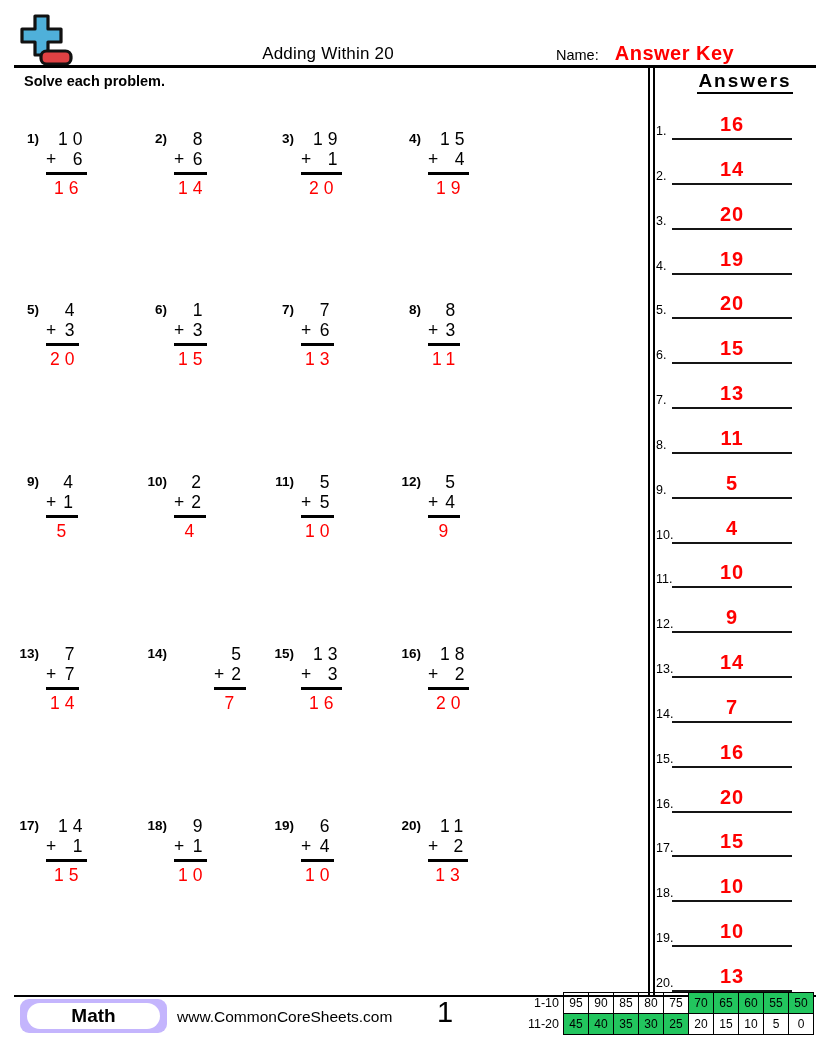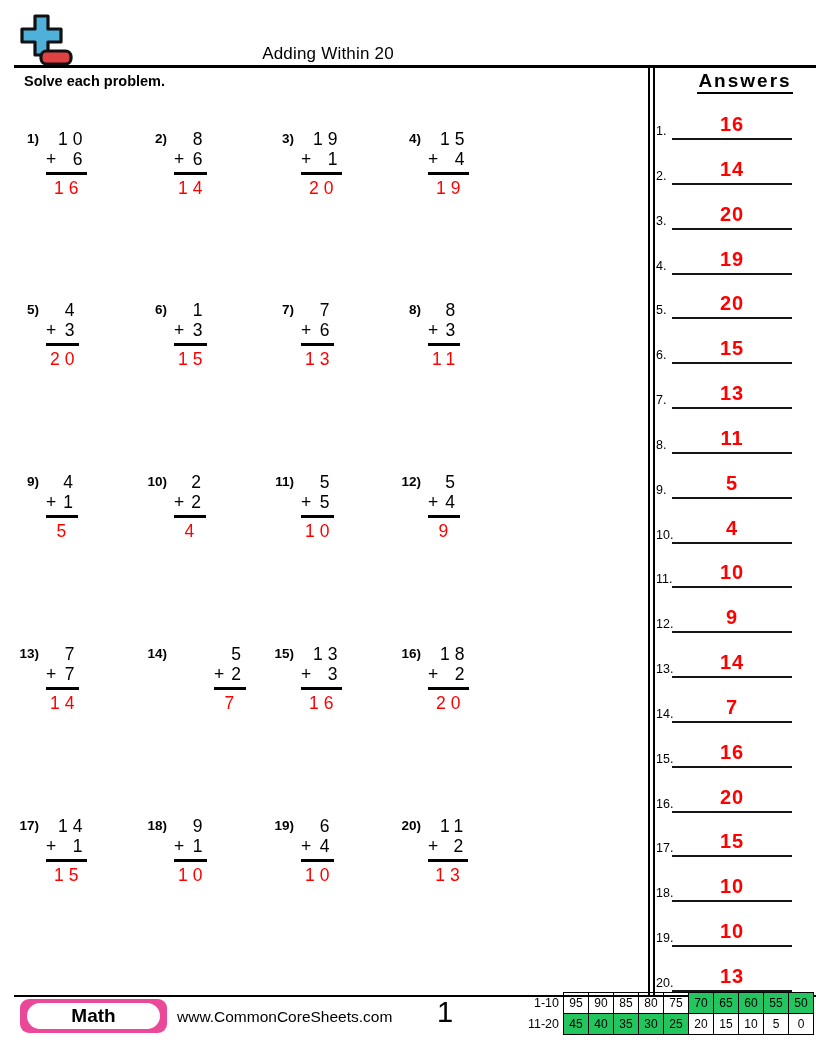--- a/index.html
+++ b/index.html
@@ -39,21 +39,21 @@
   .answers-title span { font-size:19px; font-weight:bold; letter-spacing:2px;
                         border-bottom:2.5px solid #000; padding:0 1px 1px 1px; }
   .ans-row { position:absolute; left:654px; width:140px; height:32px; }
   .ans-num { position:absolute; left:2px; bottom:2px; font-size:12.5px; }
   .ans-line { position:absolute; left:18px; right:2px; bottom:0; border-bottom:2px solid #151515; }
   .ans-val { position:absolute; left:18px; right:2px; bottom:4px; text-align:center;
              font-size:20px; font-weight:bold; letter-spacing:1px; }
 
   
   .footer-rule { position:absolute; left:14px; top:995px; width:802px; height:2px; background:#000; }
-  .subject-box { position:absolute; left:20px; top:999px; width:147px; height:34px; background:#ec4899;
+  .subject-box { position:absolute; left:20px; top:999px; width:147px; height:34px; background:#c4b5fd;
                  border-radius:9px; display:flex; align-items:center; justify-content:center; }
   .subject-pill { width:133px; height:26px; background:#fff; border-radius:13px;
                   display:flex; align-items:center; justify-content:center;
                   font-weight:bold; font-size:19px; }
   .site { position:absolute; left:177px; top:1008px; font-size:15.5px; }
   .page-num { position:absolute; left:400px; top:996px; width:90px; text-align:center; font-size:29px; }
   .score-table { position:absolute; right:2px; top:992px; }
   .score-row { display:flex; }
   .score-row + .score-row { margin-top:-1px; }
   .score-label { width:40px; text-align:right; padding-right:5px; font-size:12.5px;
@@ -69,20 +69,24 @@
 
 <div class="page">
 
   <svg class="logo" width="62" height="56" viewBox="0 0 62 56">
     <path d="M19,4 h13 v13 h13 v13 h-13 v13 h-13 v-13 H6 V17 h13 z" fill="#4fb0da" stroke="#111" stroke-width="3.2" stroke-linejoin="round"></path>
     <rect x="25" y="39" width="30" height="13" rx="5.5" fill="#e04143" stroke="#111" stroke-width="3.2"></rect>
   </svg>
 
   <div class="title">Adding Within 20</div>
 
+  <div class="name-row">
+    <span class="name-label">Name:</span>
+    <span class="answer-key red">Answer Key</span>
+  </div>
 
   <div class="header-rule"></div>
   <div class="instruction">Solve each problem.</div>
 
   <div id="problems-grid">
       <div class="problem" style="left: 15px; top: 129px;">
       <span class="pnum">1)</span>
       <div class="stack">
         <div class="top-num">10</div>
         <div class="addrow">

